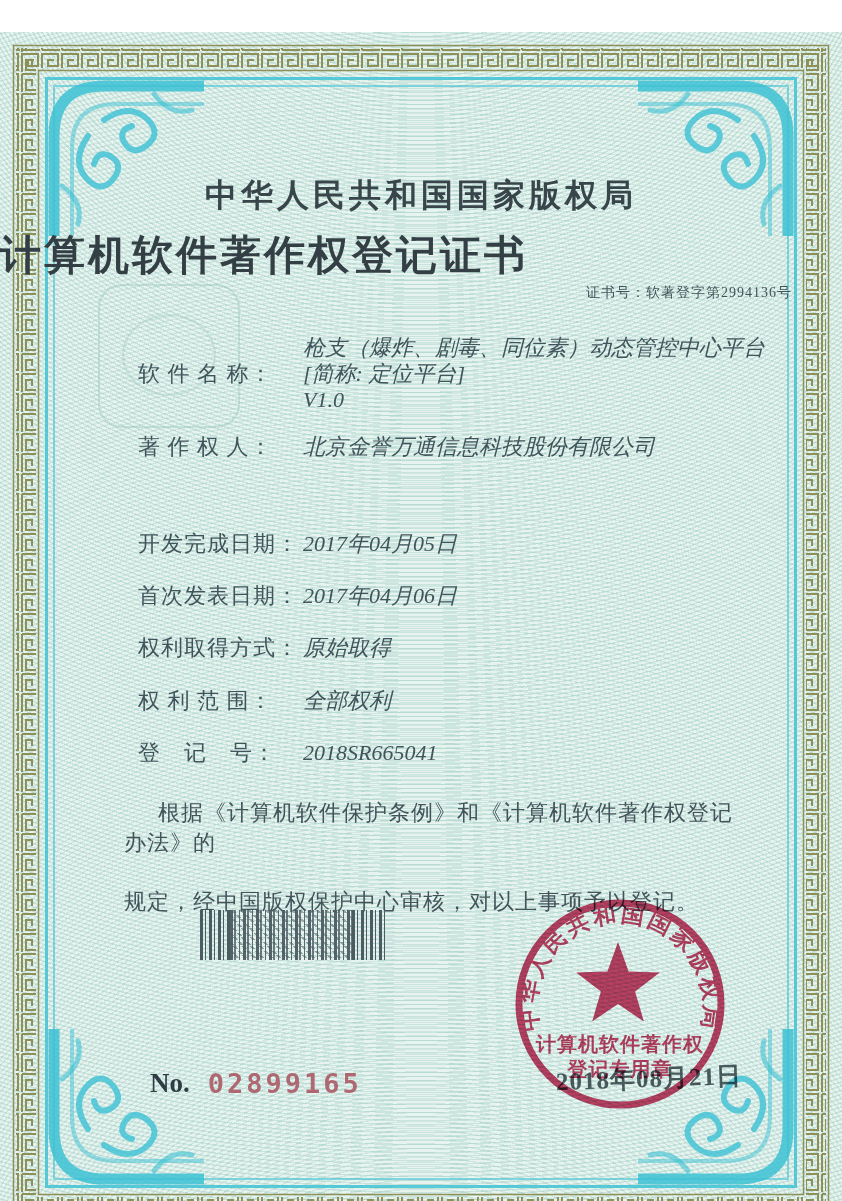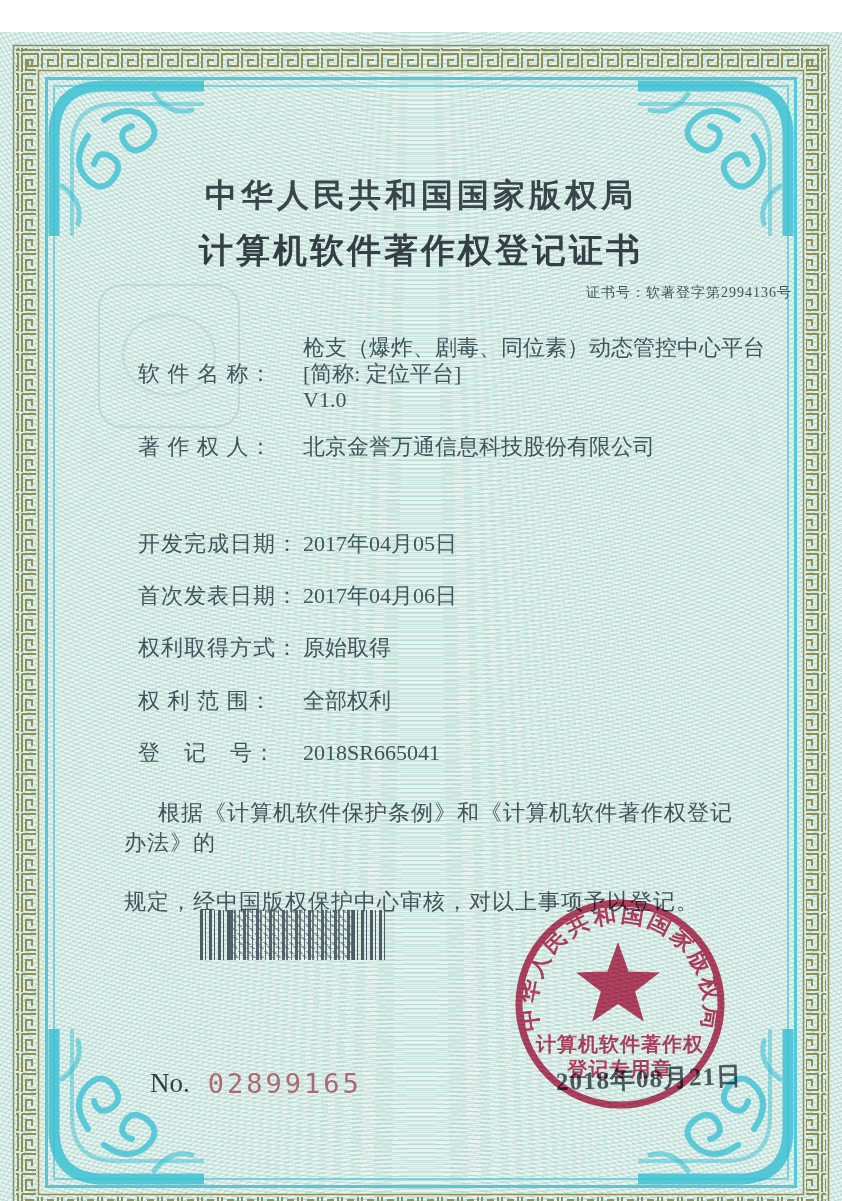--- a/index.html
+++ b/index.html
@@ -22,32 +22,32 @@
   .cyan-inner{position:absolute;inset:53px;border:2px solid rgba(62,194,213,.6);}
   .corner{position:absolute;width:162px;height:162px;}
   .corner svg{width:162px;height:162px;}
   .corner.tl{top:42px;left:42px;}
   .corner.tr{top:42px;right:42px;transform:scaleX(-1);}
   .corner.bl{bottom:42px;left:42px;transform:scaleY(-1);}
   .corner.br{bottom:42px;right:42px;transform:scale(-1,-1);}
   
   .authority{position:absolute;top:142px;left:0;width:100%;text-align:center;
     font-size:32px;font-weight:bold;letter-spacing:4px;color:#38454a;}
-  .cert-title{position:absolute;top:196px;left:0;width:100%;text-align:center;
-    font-size:34px;font-weight:bold;letter-spacing:3px;color:#333f44;}
+  .cert-title{position:absolute;top:196px;left:0;width:100%;text-align:left;
+    font-size:41px;font-weight:bold;letter-spacing:3px;color:#333f44;}
   .cert-no{position:absolute;top:252px;right:50px;font-size:14px;letter-spacing:1px;color:#42535a;}
   
   .emboss{position:absolute;left:98px;top:252px;width:138px;height:140px;
     border:2px solid rgba(150,195,185,.38);border-radius:24px;}
   .emboss::after{content:"";position:absolute;left:22px;top:28px;width:90px;height:78px;
     border:2px solid rgba(150,195,185,.30);border-radius:50%;}
   
   .field{position:absolute;left:138px;display:flex;font-size:22px;align-items:center;}
   .field .lbl{flex:0 0 165px;letter-spacing:1px;}
-  .field .val{white-space:nowrap;}
+  .field .val{white-space:nowrap;font-style:italic;}
   .multiline .val div{line-height:26px;}
   .statement{position:absolute;left:124px;top:766px;width:630px;font-size:22px;
     letter-spacing:1px;color:#42535a;}
   .statement .l1{text-indent:34px;}
   .statement .l2{margin-top:29px;}
   
   .barcode{position:absolute;left:200px;top:878px;width:186px;height:50px;display:flex;}
   .bc-guard{width:30px;height:50px;
     background:repeating-linear-gradient(90deg,#4d5c63 0 3px,transparent 3px 5px,#4d5c63 5px 6px,transparent 6px 9px);}
   .bc-guard.right{width:34px;}
@@ -55,21 +55,21 @@
     background-image:
       repeating-linear-gradient(90deg, rgba(77,92,99,.95) 0 3px, transparent 3px 4px, rgba(77,92,99,.8) 4px 6px, transparent 6px 9px, rgba(77,92,99,.9) 9px 10px, transparent 10px 13px),
       repeating-linear-gradient(0deg, rgba(230,243,238,.95) 0 2px, transparent 2px 5px, rgba(230,243,238,.9) 5px 6px, transparent 6px 9px),
       repeating-linear-gradient(45deg, rgba(77,92,99,.5) 0 2px, transparent 2px 6px);}
   
   .stamp{position:absolute;left:510px;top:862px;width:222px;height:222px;mix-blend-mode:multiply;opacity:.95;}
   .stamp text{font-family:"Liberation Serif","DejaVu Serif",serif;font-weight:bold;}
   .stamp-date{position:absolute;left:556px;top:1030px;font-size:25px;font-weight:600;
     letter-spacing:1px;color:#3d4a50;transform:rotate(-2deg);mix-blend-mode:multiply;opacity:.88;z-index:5;}
   
-  .serial{position:absolute;left:150px;top:1036px;display:flex;align-items:flex-start;}
+  .serial{position:absolute;left:150px;top:1036px;display:flex;align-items:flex-start;font-weight:bold;}
   .serial .no-lbl{font-size:27px;color:#2f3d44;}
   .serial .no-val{margin-left:18px;font-size:27px;letter-spacing:3px;color:#a8525f;
     font-family:"DejaVu Sans Mono","Liberation Mono",monospace;opacity:.85;}
 </style>
 </head>
 <body>
 
 <div class="page">
 
   <svg class="frame-svg" viewBox="0 0 842 1201">

